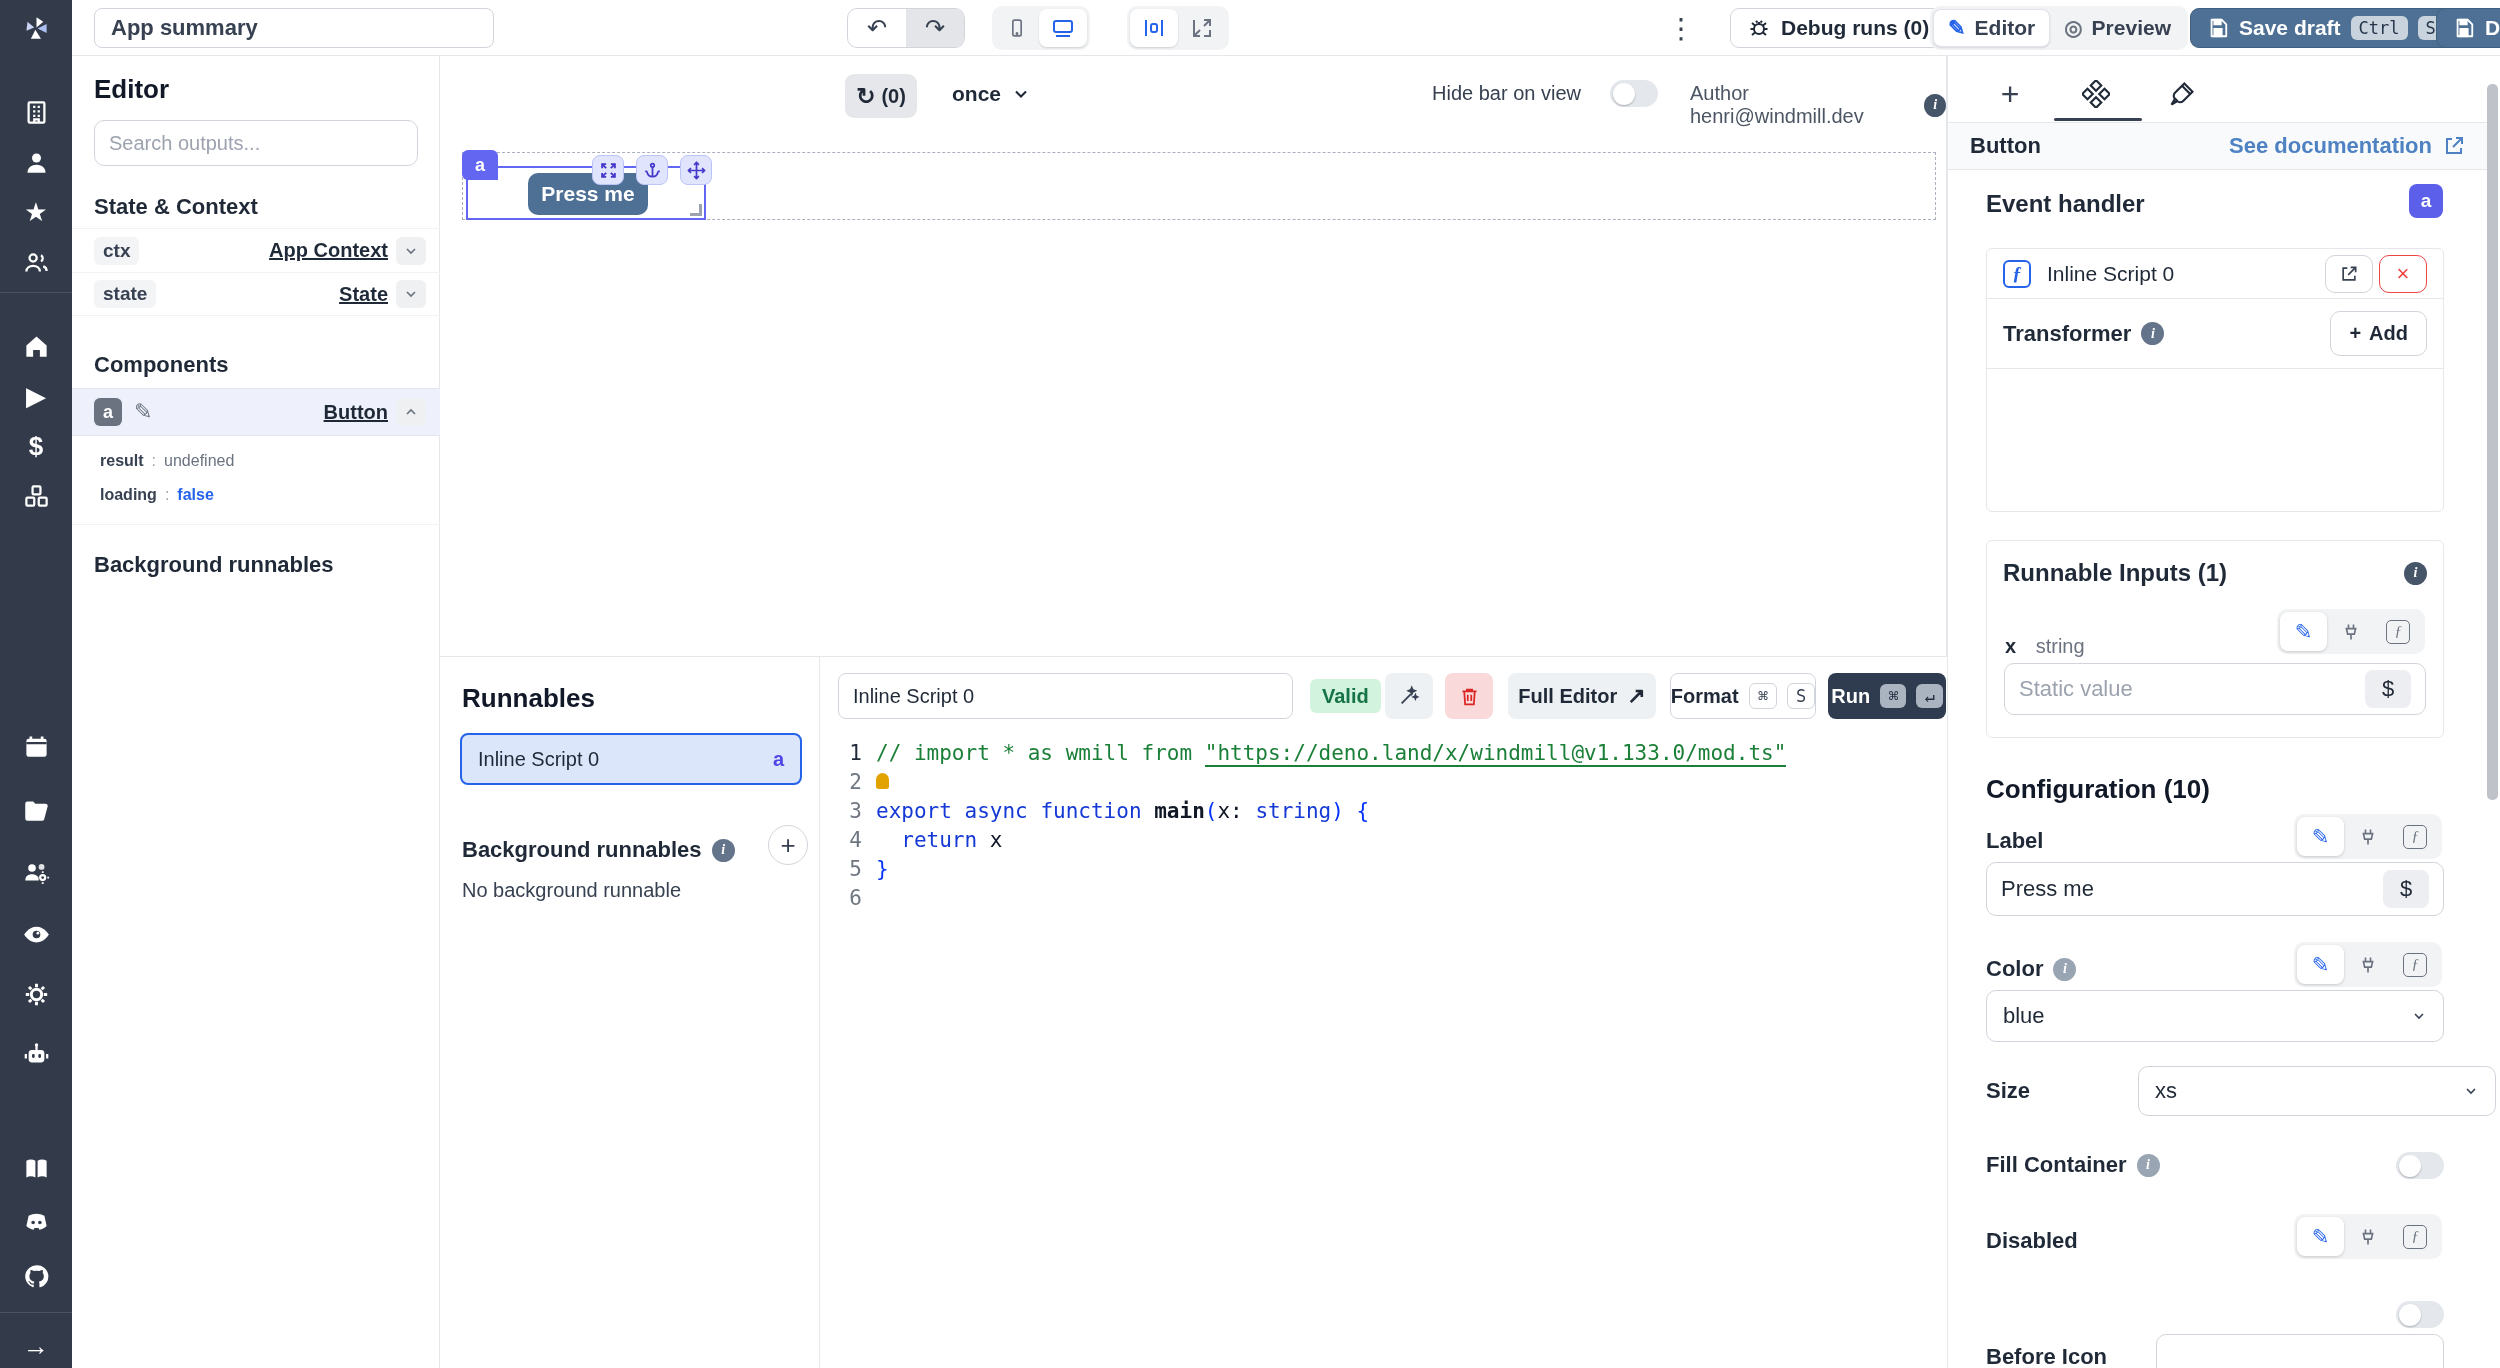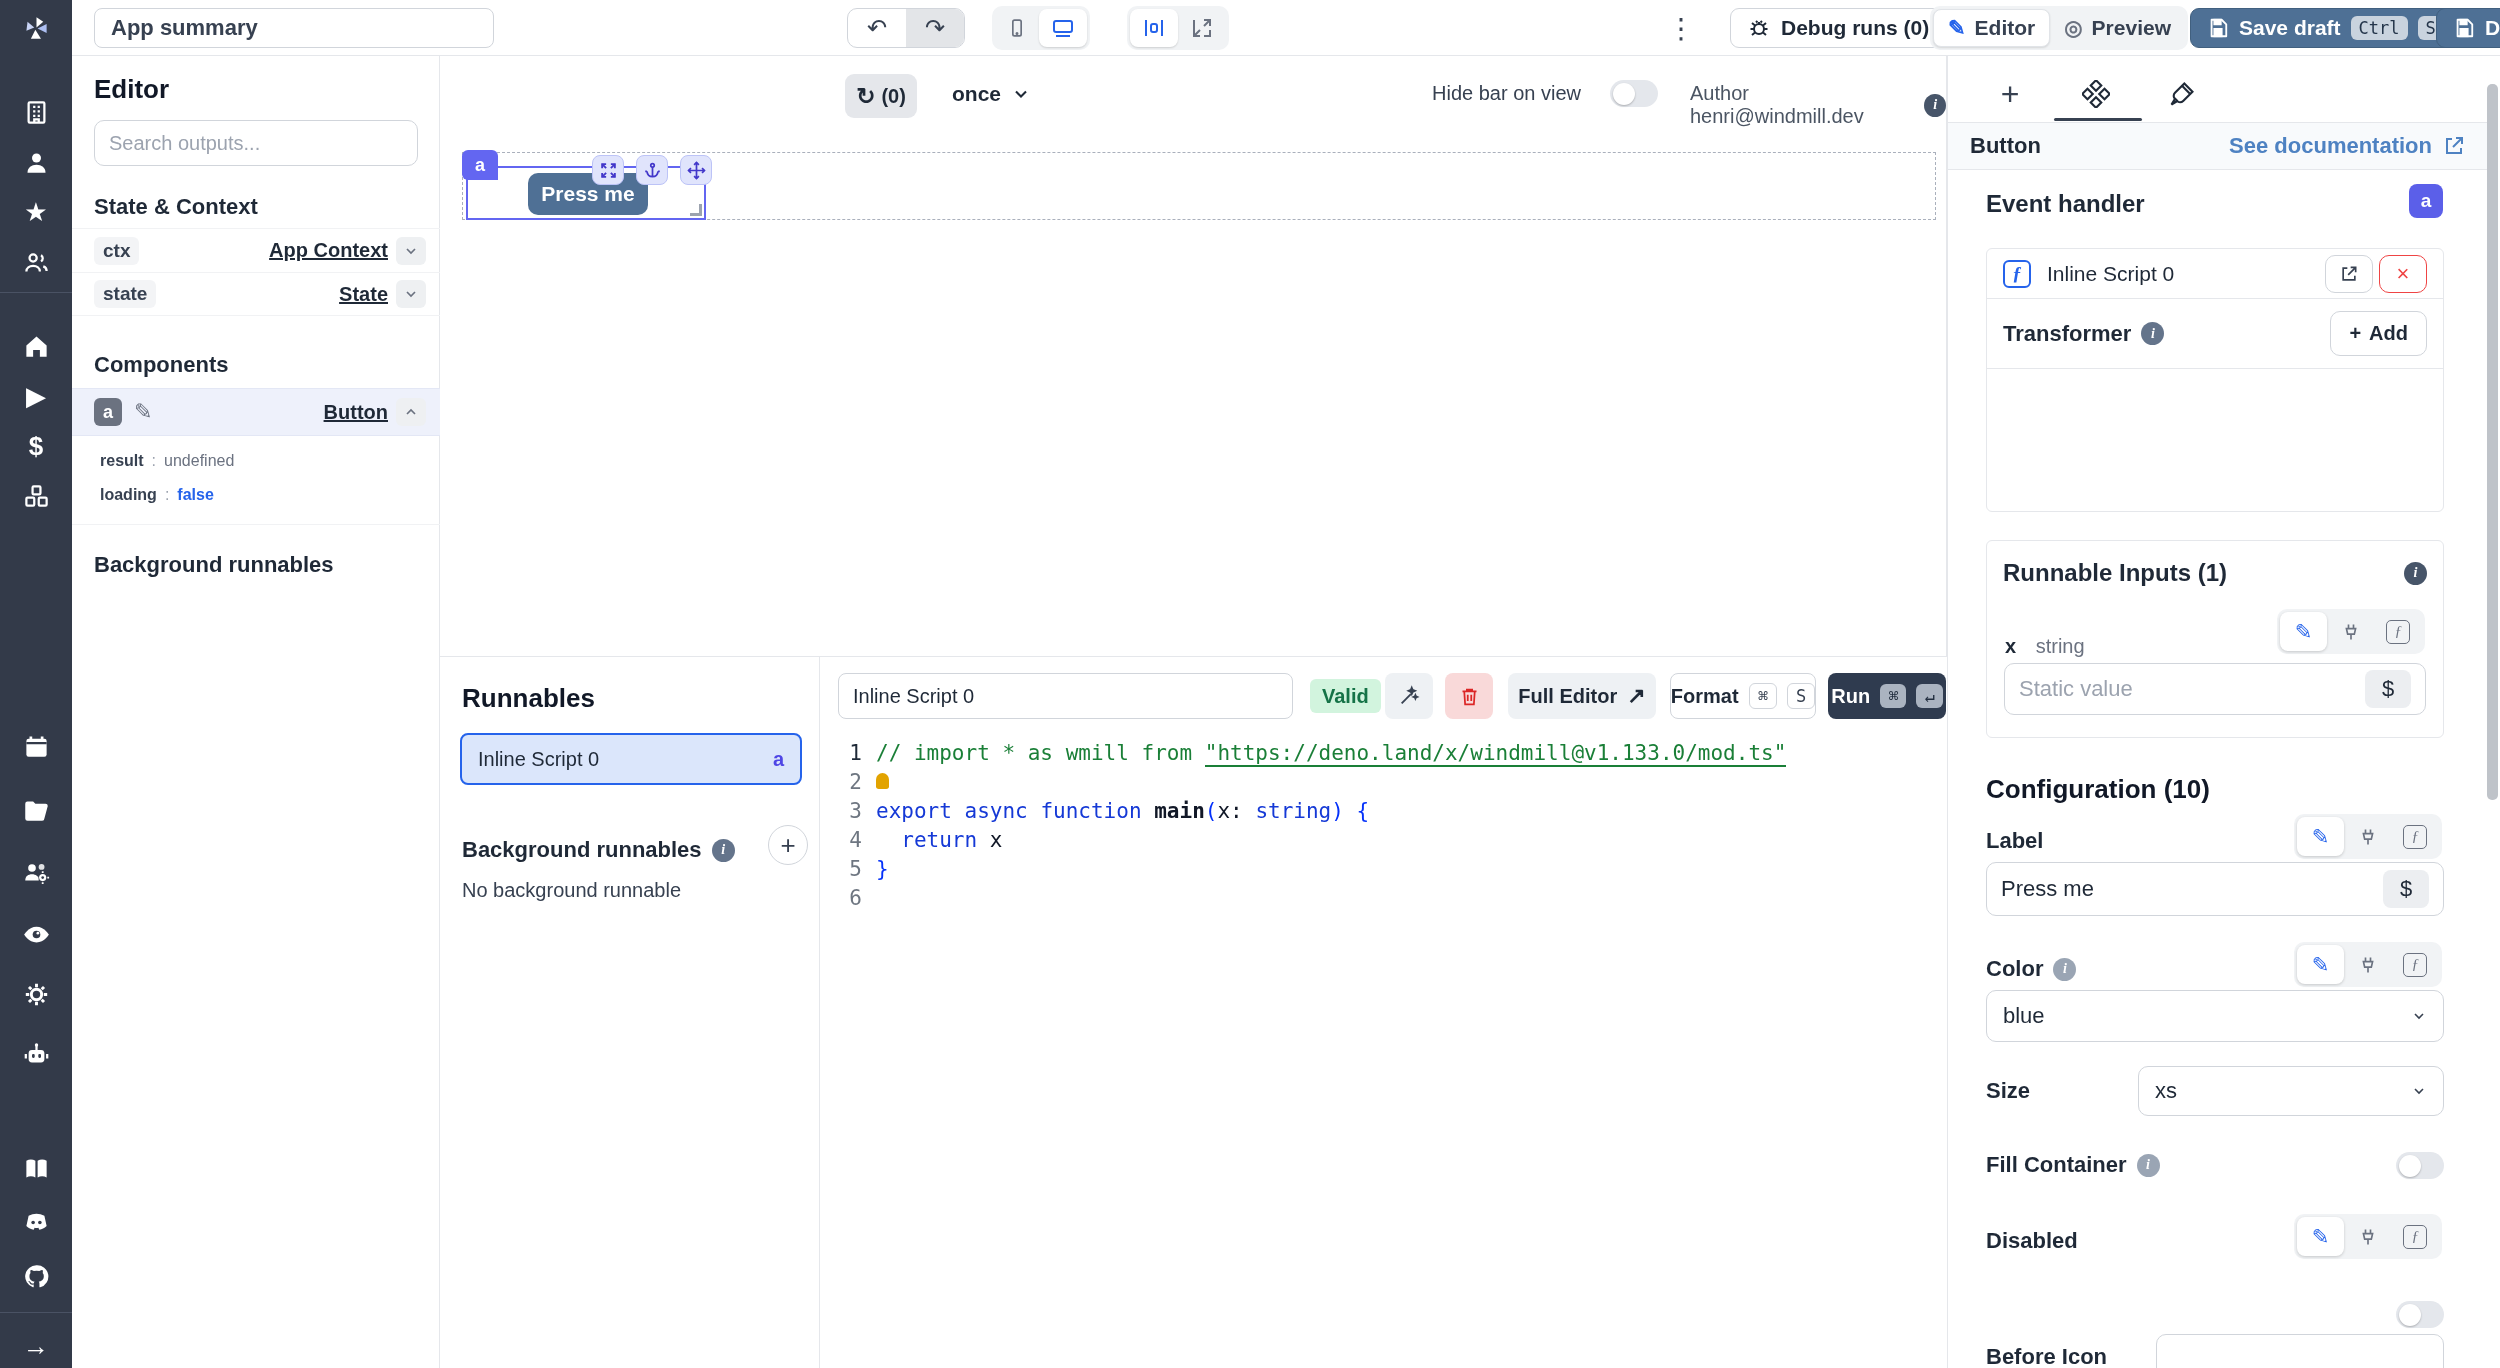--- a/index.html
+++ b/index.html
@@ -639,21 +639,21 @@
       <span class="info light">i</span>
     </div>
     <div class="rsel" style="left:38px; top:934px; width:458px; height:52px">
       <span>blue</span>
       <svg class="chev" viewBox="0 0 24 24" fill="none" stroke="#374151" stroke-width="2.4" style="margin-left:auto">
           <path d="M6 9l6 6 6-6"></path>
         </svg>
     </div>
 
     <div class="abs flabel" style="left:38px; top:1022px">Size</div>
-    <div class="rsel" style="left:190px; top:1010px; width:306px; height:50px">
+    <div class="rsel" style="left:190px; top:1010px; width:358px; height:50px">
       <span>xs</span>
       <svg class="chev" viewBox="0 0 24 24" fill="none" stroke="#374151" stroke-width="2.4" style="margin-left:auto">
           <path d="M6 9l6 6 6-6"></path>
         </svg>
     </div>
 
     <div class="abs flabel" style="left:38px; top:1096px">
       <span>Fill Container</span>
       <span class="info light">i</span>
     </div>

